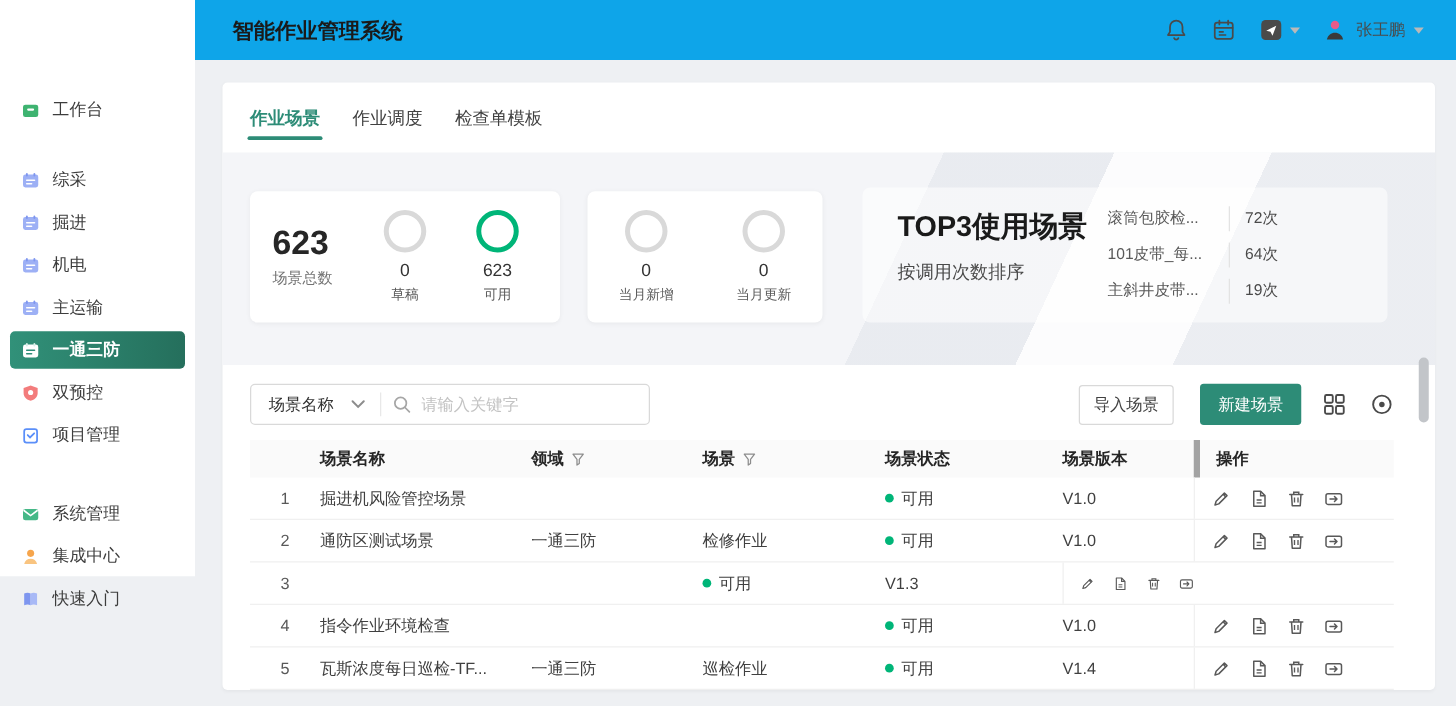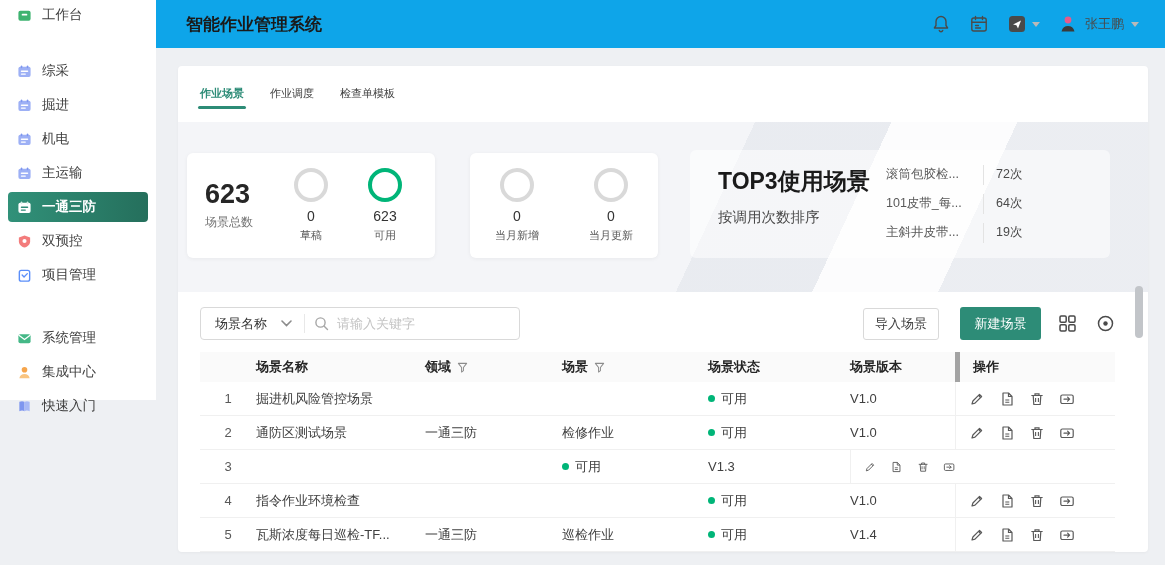--- a/index.html
+++ b/index.html
@@ -3,22 +3,22 @@
 <meta charset="utf-8">
 <style>
   * { margin:0; padding:0; box-sizing:border-box; }
   html,body { width:1165px; height:565px; overflow:hidden; }
   body {
     font-family:"Liberation Sans","DejaVu Sans",sans-serif;
     background:#eef0f3; position:relative; color:#333;
   }
   
   .sidebar {
-    position:absolute; left:0; top:0; width:156px; height:400px;
-    background:#fff; 
+    position:absolute; left:0; top:0; width:156px; height:461px;
+    background:#fff; padding-top:73px;
   }
   .side-item {
     height:30px; margin:0 8px 4px; display:flex; align-items:center;
     padding-left:9px; border-radius:4px; cursor:pointer;
     font-size:13.5px; color:#3d3d3d; white-space:nowrap;
   }
   .side-item .lbl { margin-left:10px; }
   .side-item.sel {
     background:linear-gradient(90deg,#319179,#256f5c);
     color:#fff; font-weight:bold;
@@ -37,39 +37,39 @@
   .chev { width:0; height:0; border-left:4px solid transparent; border-right:4px solid transparent; border-top:5px solid #b9b9b9; display:inline-block; }
   .user-wrap { display:flex; align-items:center; gap:7px; cursor:pointer; }
   .user-name { font-size:13px; color:#4a4a4a; }
   
   .panel {
     position:absolute; left:178px; top:66px; width:970px; height:486px;
     background:#fff; border-radius:4px; box-shadow:0 1px 3px rgba(0,0,0,.04);
   }
   
   .tabs { position:absolute; top:20px; left:22px; display:flex; gap:26px; }
-  .tab { font-size:11px; color:#404040; cursor:pointer; padding-bottom:8px; position:relative; }
+  .tab { font-size:14px; color:#404040; cursor:pointer; padding-bottom:8px; position:relative; }
   .tab.active { color:#2d8c77; font-weight:bold; }
   .tab.active::after {
     content:""; position:absolute; left:-2px; right:-2px; bottom:0; height:3px;
     background:#2d8c77; border-radius:2px;
   }
   
   .hero {
     position:absolute; top:56px; left:0; width:100%; height:170px;
     background:
       linear-gradient(115deg, rgba(255,255,255,0) 55%, rgba(213,218,226,.35) 55%, rgba(213,218,226,.35) 68%, rgba(255,255,255,.75) 68%, rgba(255,255,255,.75) 80%, rgba(213,218,226,.28) 80%),
       #f4f5f8;
     overflow:hidden;
   }
   .stat-card {
     position:absolute; top:31px; height:105px; background:#fff; border-radius:6px;
     box-shadow:0 1px 4px rgba(0,0,0,.05); display:flex; align-items:center;
   }
-  .card-a { left:9px; width:248px; padding:0 18px; }
+  .card-a { left:22px; width:248px; padding:0 18px; }
   .card-b { left:292px; width:188px; justify-content:space-around; }
   .big-num { font-size:27px; font-weight:bold; color:#262626; line-height:1.1; }
   .big-lbl { font-size:12px; color:#737373; margin-top:5px; }
   .ring-stat { display:flex; flex-direction:column; align-items:center; width:64px; }
   .ring { width:34px; height:34px; border-radius:50%; border:4px solid #d9d9d9; }
   .ring.green { border-color:#00b578; }
   .ring-num { font-size:14px; color:#333; margin-top:6px; }
   .ring-lbl { font-size:11px; color:#595959; margin-top:4px; }
   .card-a .rings { display:flex; gap:10px; margin-left:auto; }
   

